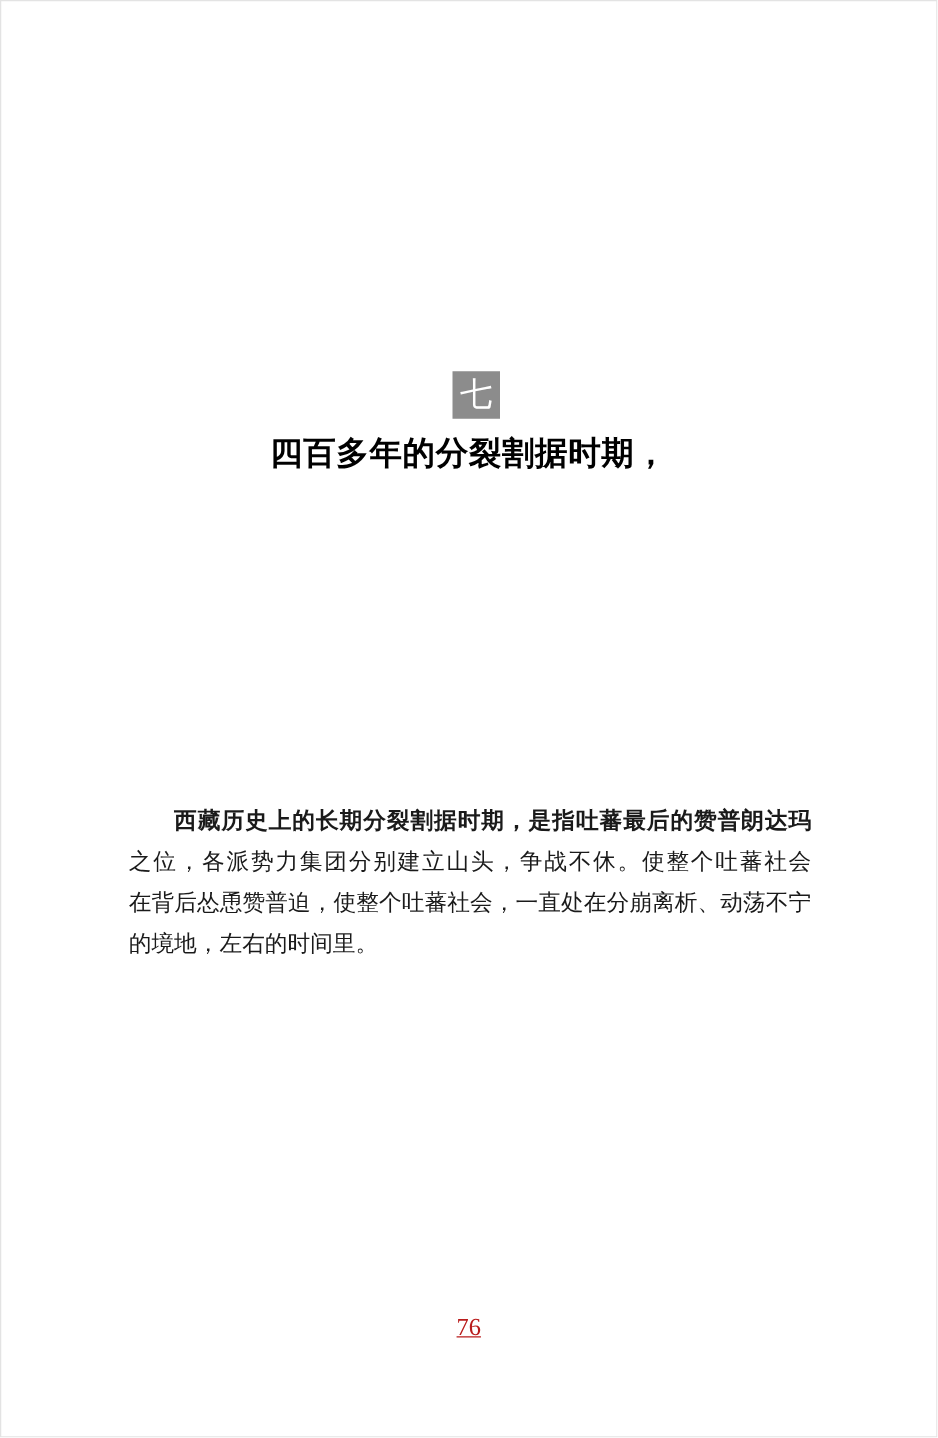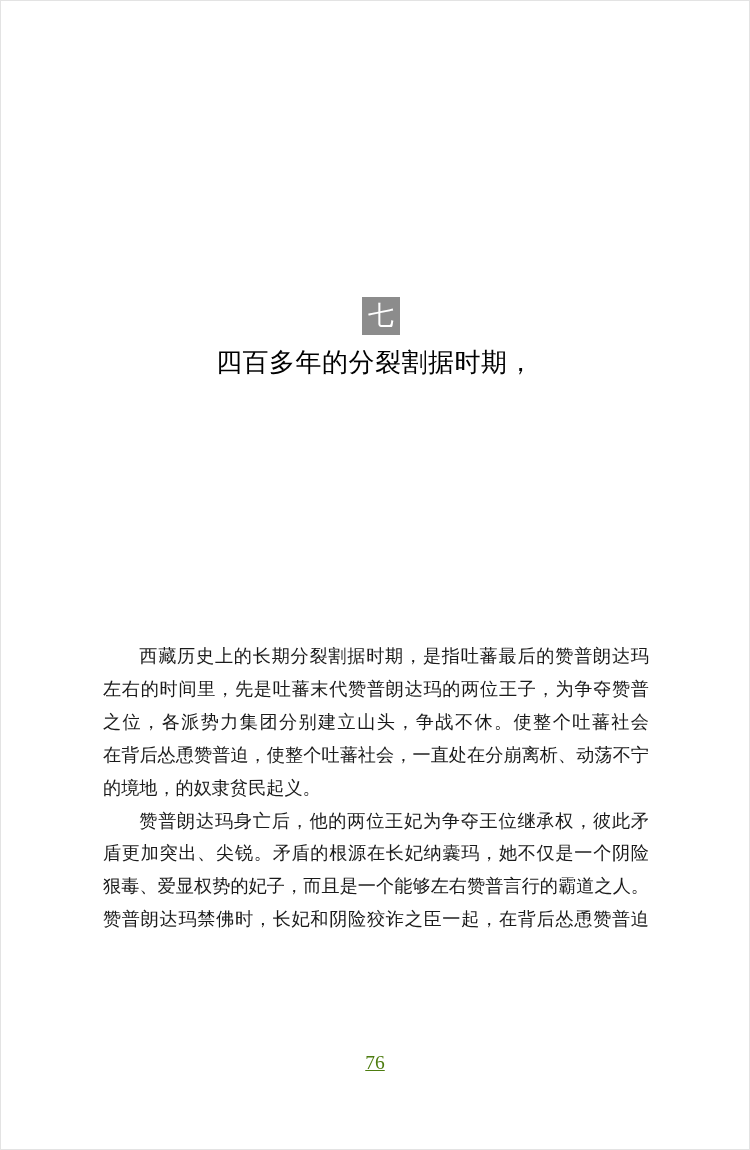--- a/index.html
+++ b/index.html
@@ -31,78 +31,72 @@
   }
   .chapter-title {
     position: absolute;
     top: 339px;
     left: 0;
     width: 100%;
     margin: 0;
     text-align: center;
     font-size: 26px;
     line-height: 46px;
-    font-weight: normal;
+    font-weight: bold;
     color: #000000;
     letter-spacing: 0.5px;
   }
   .body-text {
     position: absolute;
     top: 639px;
     left: 102px;
     width: 546px;
     font-size: 18.15px;
     line-height: 32.9px;
     color: #1a1a1a;
   }
   .body-text .text-line {
     text-align: justify;
     text-align-last: justify;
   }
   .body-text .text-line.first {
     text-indent: 2em;
+    font-weight: bold;
   }
   .body-text .text-line.last-short {
     text-align-last: left;
   }
   .page-number {
     position: absolute;
     top: 1051px;
     left: 0;
     width: 100%;
     text-align: center;
     font-size: 19.5px;
-    color: #4d7c0f;
+    color: #b91c1c;
     text-decoration: underline;
   }
 </style>
 </head>
 <body>
 
 <div class="page">
 
   <div class="chapter-box" style="background: rgb(140, 140, 140);">
     <span>七</span>
   </div>
 
   <h1 class="chapter-title">
     <div>四百多年的分裂割据时期，</div>
   </h1>
 
   <div class="body-text">
       <div>
         <div class="text-line first">西藏历史上的长期分裂割据时期，是指吐蕃最后的赞普朗达玛</div>
-        <div class="text-line">左右的时间里，先是吐蕃末代赞普朗达玛的两位王子，为争夺赞普</div>
         <div class="text-line">之位，各派势力集团分别建立山头，争战不休。使整个吐蕃社会</div>
         <div class="text-line">在背后怂恿赞普迫，使整个吐蕃社会，一直处在分崩离析、动荡不宁</div>
-        <div class="text-line last-short">的境地，的奴隶贫民起义。</div>
-      </div>
-      <div>
-        <div class="text-line first">赞普朗达玛身亡后，他的两位王妃为争夺王位继承权，彼此矛</div>
-        <div class="text-line">盾更加突出、尖锐。矛盾的根源在长妃纳囊玛，她不仅是一个阴险</div>
-        <div class="text-line">狠毒、爱显权势的妃子，而且是一个能够左右赞普言行的霸道之人。</div>
-        <div class="text-line">赞普朗达玛禁佛时，长妃和阴险狡诈之臣一起，在背后怂恿赞普迫</div>
+        <div class="text-line last-short">的境地，左右的时间里。</div>
       </div>
     </div>
 
   <div class="page-number">76</div>
 
 </div>
 
 </body></html>

